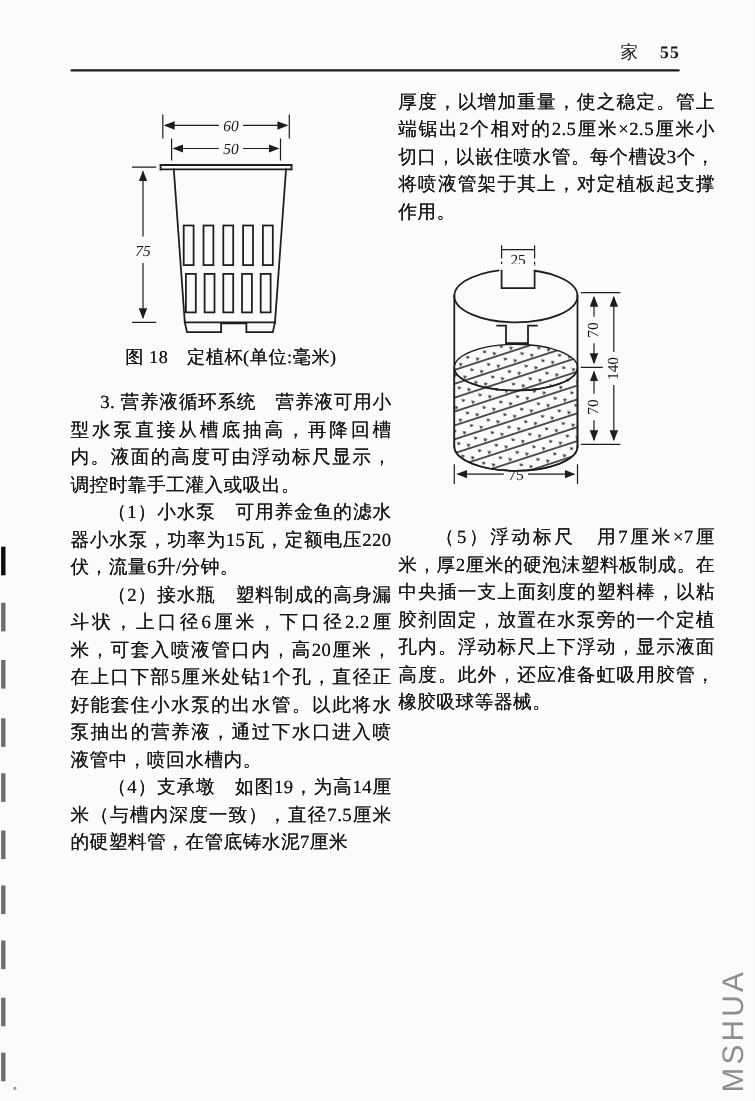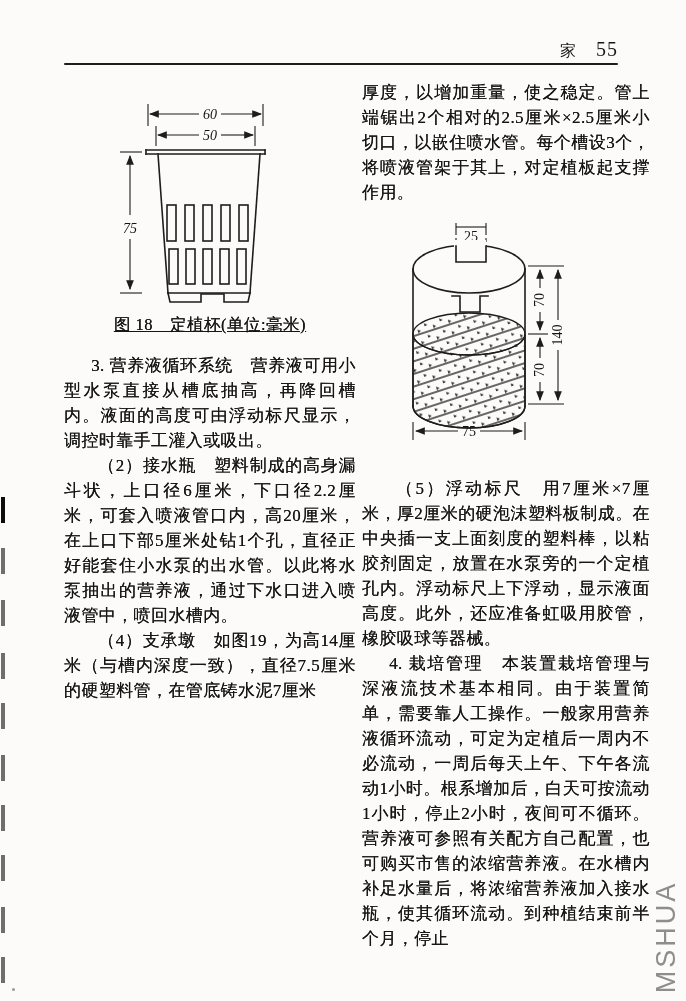--- a/index.html
+++ b/index.html
@@ -12,21 +12,21 @@
     overflow:hidden;
     font-family:"Liberation Serif","DejaVu Serif",serif;
     color:#161616;
   }
   
   .running-head{
     position:absolute;top:38px;left:64px;width:554px;height:24px;
     text-align:right;
   }
   .running-title{font-size:16px;letter-spacing:2px;margin-right:18px;}
-  .page-number{font-size:20px;font-weight:normal;letter-spacing:1px;}
+  .page-number{font-size:16px;font-weight:bold;letter-spacing:1px;}
   .head-rule{
     position:absolute;top:63px;left:64px;width:554px;height:2px;
     background:#1c1c1c;border-radius:1px;
   }
   
   .col{position:absolute;text-align:justify;text-justify:inter-character;}
   .col p{
     margin:0;
     font-size:17px;
     line-height:25px;
@@ -34,21 +34,21 @@
     text-shadow:0 0 0.5px #222;
   }
   .col p.indent{text-indent:2em;}
   .col p.indent-sm{text-indent:1.6em;}
   #left-text{left:64px;top:353px;width:292px;}
   #right-text-top{left:362px;top:80px;width:288px;}
   #right-text-bottom{left:362px;top:476px;width:288px;}
   
   .fig-caption{
     position:absolute;width:292px;text-align:center;
-    font-size:16.5px;letter-spacing:0.5px;text-shadow:0 0 0.5px #222;text-decoration:underline;
+    font-size:16.5px;letter-spacing:0.5px;text-shadow:0 0 0.5px #222;
   }
   #fig18-wrap{position:absolute;left:100px;top:103px;font-style:italic;}
   #fig18-caption{left:64px;top:314px;}
   #fig19-wrap{position:absolute;left:396px;top:222px;}
   #fig19-caption{left:362px;top:452px;}
   svg .ln{stroke:#1d1d1d;stroke-width:1.6;fill:none;stroke-linecap:square;}
   svg .thin{stroke:#1d1d1d;stroke-width:1.1;fill:none;}
   svg .dash{stroke:#1d1d1d;stroke-width:1.1;fill:none;stroke-dasharray:4 3;}
   svg text{font-family:"Liberation Serif","DejaVu Serif",serif;
     font-size:14px;fill:#151515;}
@@ -180,31 +180,31 @@
       <line class="thin" x1="17" y1="200" x2="17" y2="218"></line>
       <line class="thin" x1="129" y1="200" x2="129" y2="218"></line>
       <line class="thin" x1="62" y1="209" x2="20" y2="209" marker-end="url(#arr2)"></line>
       <line class="thin" x1="84" y1="209" x2="126" y2="209" marker-end="url(#arr2)"></line>
       <text x="73" y="214" text-anchor="middle" font-size="13">75</text>
     </svg>
   </div>
 
   <div class="col" id="left-text">
     <p class="indent-sm">3. 营养液循环系统　营养液可用小型水泵直接从槽底抽高，再降回槽内。液面的高度可由浮动标尺显示，调控时靠手工灌入或吸出。</p>
+    <p class="indent">（1）小水泵　可用养金鱼的滤水器小水泵，功率为15瓦，定额电压220伏，流量6升/分钟。</p>
     <p class="indent">（2）接水瓶　塑料制成的高身漏斗状，上口径6厘米，下口径2.2厘米，可套入喷液管口内，高20厘米，在上口下部5厘米处钻1个孔，直径正好能套住小水泵的出水管。以此将水泵抽出的营养液，通过下水口进入喷液管中，喷回水槽内。</p>
     <p class="indent">（4）支承墩　如图19，为高14厘米（与槽内深度一致），直径7.5厘米的硬塑料管，在管底铸水泥7厘米</p>
   </div>
 
   <div class="col" id="right-text-top">
     <p>厚度，以增加重量，使之稳定。管上端锯出2个相对的2.5厘米×2.5厘米小切口，以嵌住喷水管。每个槽设3个，将喷液管架于其上，对定植板起支撑作用。</p>
   </div>
 
   <div class="col" id="right-text-bottom">
     <p class="indent">（5）浮动标尺　用7厘米×7厘米，厚2厘米的硬泡沫塑料板制成。在中央插一支上面刻度的塑料棒，以粘胶剂固定，放置在水泵旁的一个定植孔内。浮动标尺上下浮动，显示液面高度。此外，还应准备虹吸用胶管，橡胶吸球等器械。</p>
-    <p class="indent-sm">4. 栽培管理　本装置栽培管理与深液流技术基本相同。由于装置简单，需要靠人工操作。一般家用营养液循环流动，可定为定植后一周内不必流动，一周后每天上午、下午各流动1小时。根系增加后，白天可按流动1小时，停止2小时，夜间可不循环。营养液可参照有关配方自己配置，也可购买市售的浓缩营养液。在水槽内补足水量后，将浓缩营养液加入接水瓶，使其循环流动。到种植结束前半个月，停止</p>
   </div>
 
   <div class="watermark">MSHUA</div>
 
   <div id="scan-marks">
       <div class="scan-mark dark" style="top: 497px; height: 26px;"></div>
       <div class="scan-mark" style="top: 548px; height: 26px;"></div>
       <div class="scan-mark" style="top: 600px; height: 26px;"></div>
       <div class="scan-mark" style="top: 653px; height: 26px;"></div>
       <div class="scan-mark" style="top: 703px; height: 26px;"></div>

